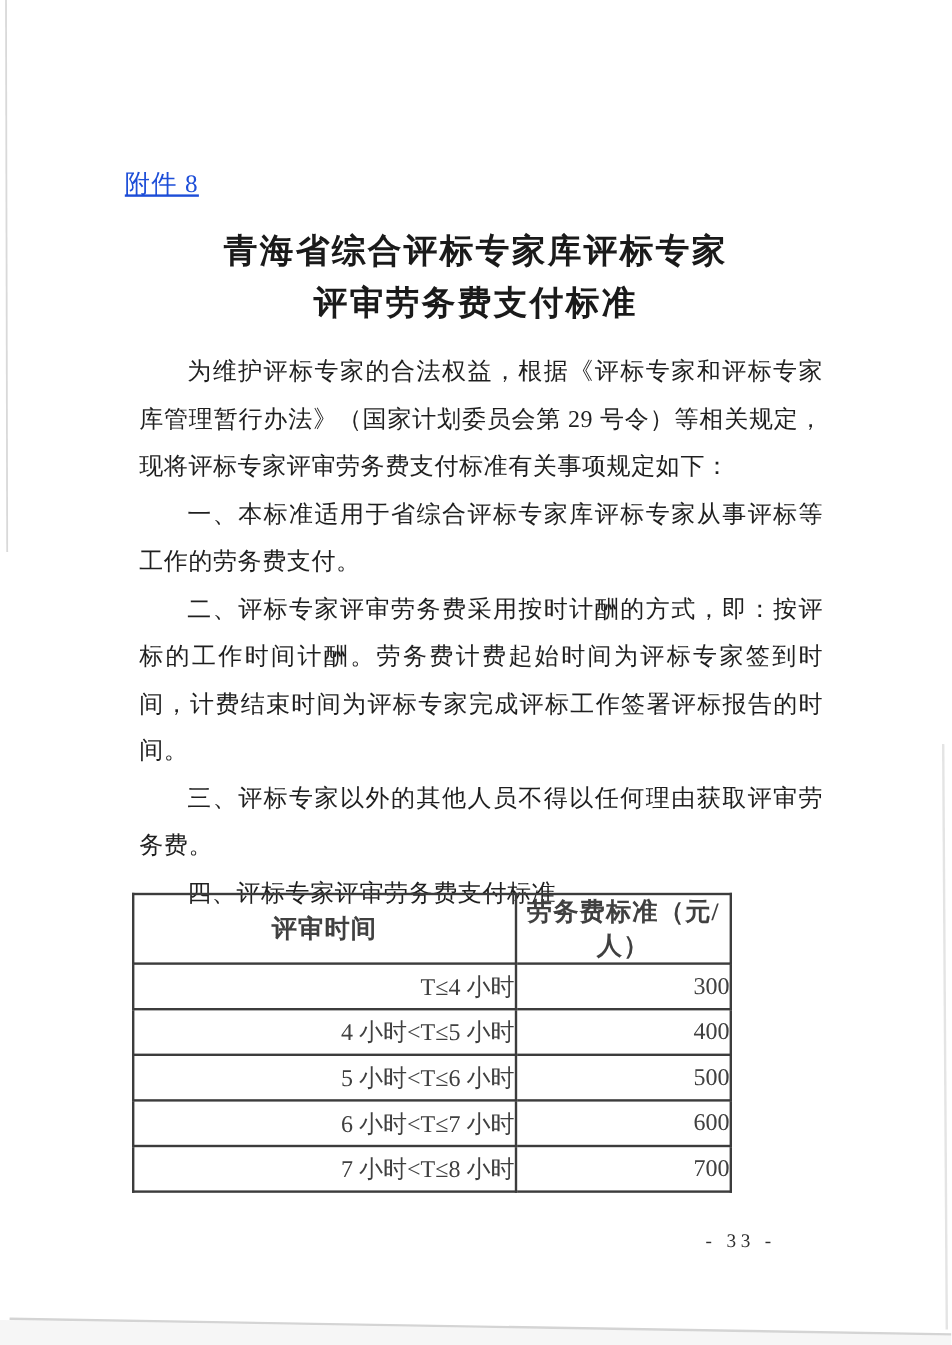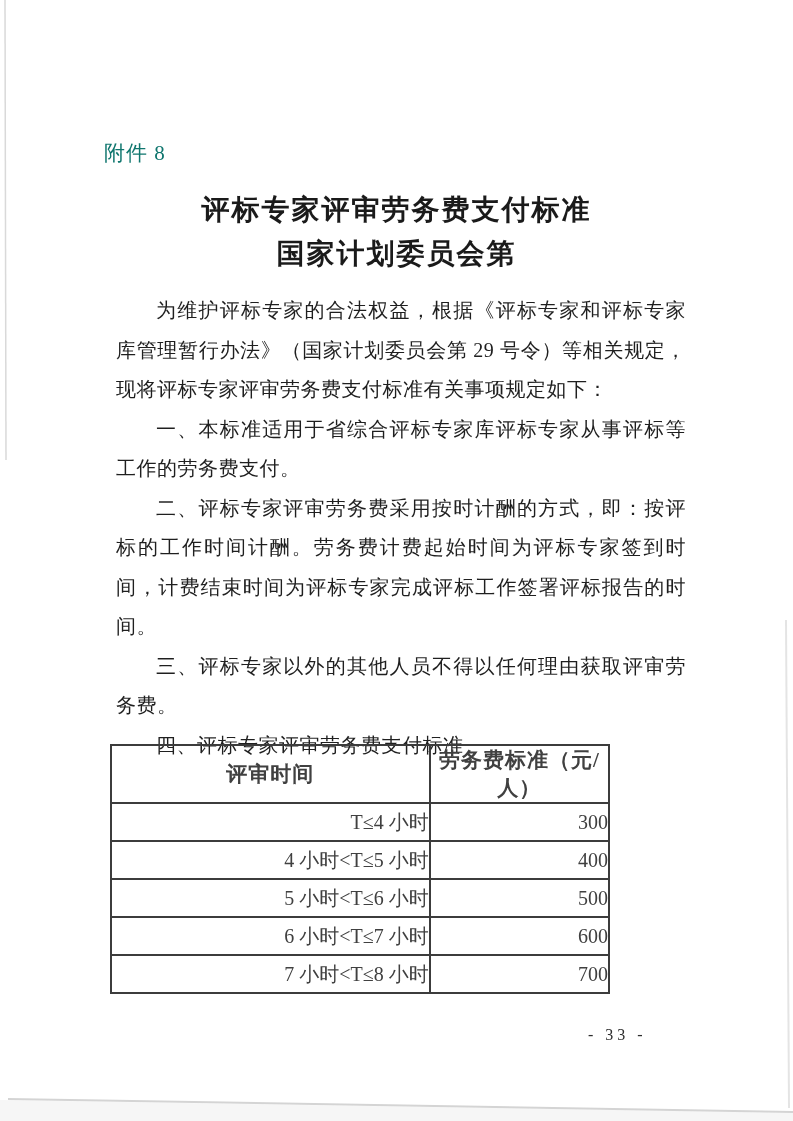--- a/index.html
+++ b/index.html
@@ -17,21 +17,22 @@
     width: 793px;
     height: 1121px;
     background: #ffffff;
   }
   .attachment-label {
     position: absolute;
     left: 104px;
     top: 139px;
     font-size: 21px;
     letter-spacing: 1px;
-    color: #0f766e;
+    color: #1d4ed8;
+    text-decoration: underline;
   }
   .doc-title {
     position: absolute;
     left: 0;
     top: 188px;
     width: 793px;
     text-align: center;
     font-size: 28px;
     font-weight: bold;
     line-height: 44px;
@@ -104,22 +105,22 @@
   }
 </style>
 </head>
 <body>
 
 <div class="page">
 
   <div class="attachment-label">附件 8</div>
 
   <div class="doc-title">
-    <div>评标专家评审劳务费支付标准</div>
-    <div>国家计划委员会第</div>
+    <div>青海省综合评标专家库评标专家</div>
+    <div>评审劳务费支付标准</div>
   </div>
 
   <div class="body-text">
     <p>为维护评标专家的合法权益，根据《评标专家和评标专家库管理暂行办法》（国家计划委员会第 29 号令）等相关规定，现将评标专家评审劳务费支付标准有关事项规定如下：</p>
     <p>一、本标准适用于省综合评标专家库评标专家从事评标等工作的劳务费支付。</p>
     <p>二、评标专家评审劳务费采用按时计酬的方式，即：按评标的工作时间计酬。劳务费计费起始时间为评标专家签到时间，计费结束时间为评标专家完成评标工作签署评标报告的时间。</p>
     <p>三、评标专家以外的其他人员不得以任何理由获取评审劳务费。</p>
     <p>四、评标专家评审劳务费支付标准</p>
   </div>
 

